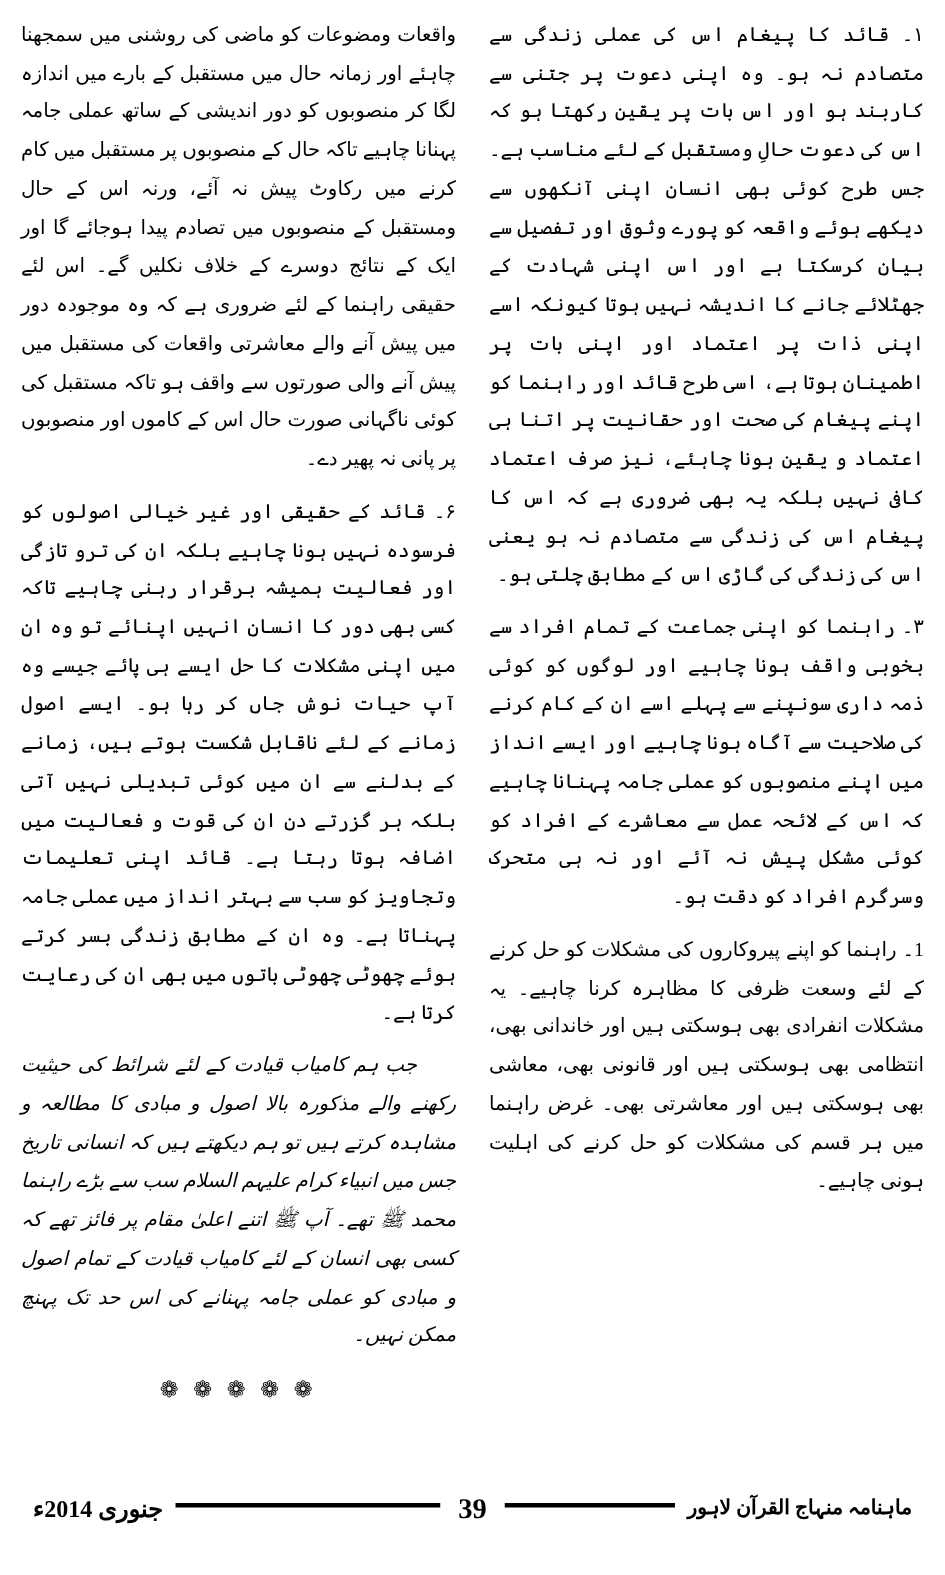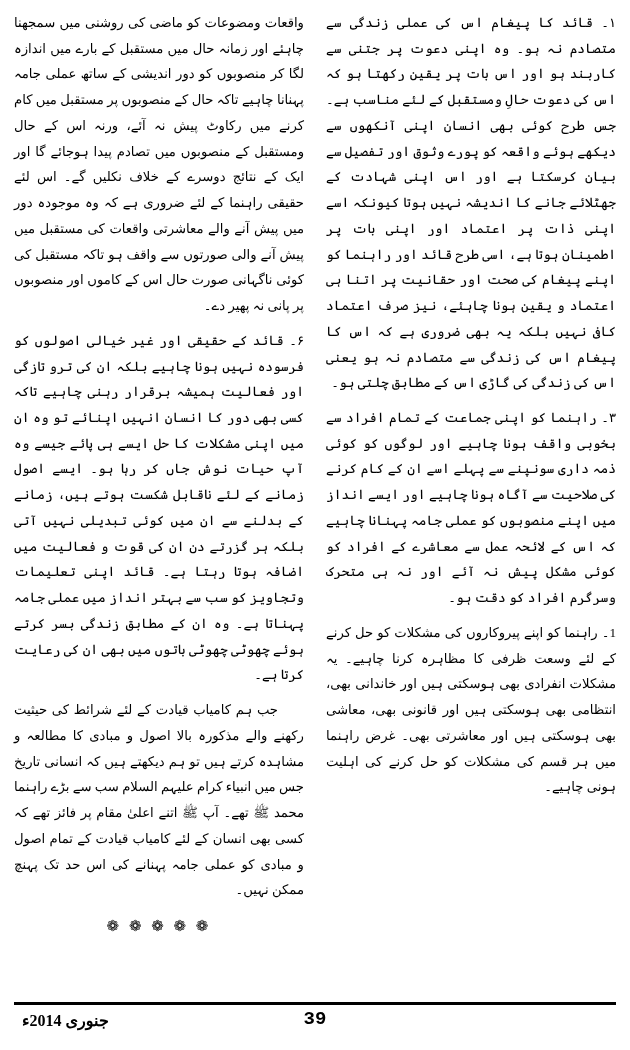--- a/index.html
+++ b/index.html
@@ -36,20 +36,21 @@
     direction: rtl;
     text-align: justify;
     text-align-last: right;
     font-size: 13.2px;
     line-height: 1.95;
     margin: 0 0 9px 0;
     unicode-bidi: isolate;
   }
   .para.indent {
     text-indent: 26px;
+    font-style: italic;
   }
   .ornament {
     text-align: center;
     font-size: 15px;
     letter-spacing: 3px;
     margin-top: 14px;
     color: #000;
   }
   .footer {
     position: absolute;
@@ -62,21 +63,21 @@
     position: absolute;
     top: 6px;
     left: 0;
     right: 0;
     height: 3px;
     background: #000;
   }
   .footer-inner {
     position: relative;
     display: flex;
-    align-items: flex-end;
+    align-items: flex-start;
     justify-content: space-between;
     height: 34px;
   }
   .footer-left, .footer-right {
     background: #ffffff;
     padding: 0 8px;
     font-size: 15px;
     font-weight: bold;
     direction: rtl;
     position: relative;
@@ -91,21 +92,21 @@
   }
   .page-number {
     position: absolute;
     left: 50%;
     transform: translateX(-50%);
     background: #ffffff;
     padding: 0 12px;
     font-size: 19px;
     font-weight: bold;
     z-index: 3;
-    font-family: Liberation Mono, monospace;
+    font-family: Liberation Serif, serif;
   }
 </style>
 </head>
 <body>
 
 <div class="page">
 
   <div class="columns">
 
     <div class="col">
@@ -121,16 +122,17 @@
       <div class="ornament">❁ ❁ ❁ ❁ ❁</div>
     </div>
 
   </div>
 
   <div class="footer">
     <div class="footer-rule"></div>
     <div class="footer-inner">
       <div class="footer-left">جنوری 2014ء</div>
       <div class="page-number">39</div>
+      <div class="footer-right">ماہنامہ منہاج القرآن لاہور</div>
     </div>
   </div>
 
 </div>
 
 </body></html>

